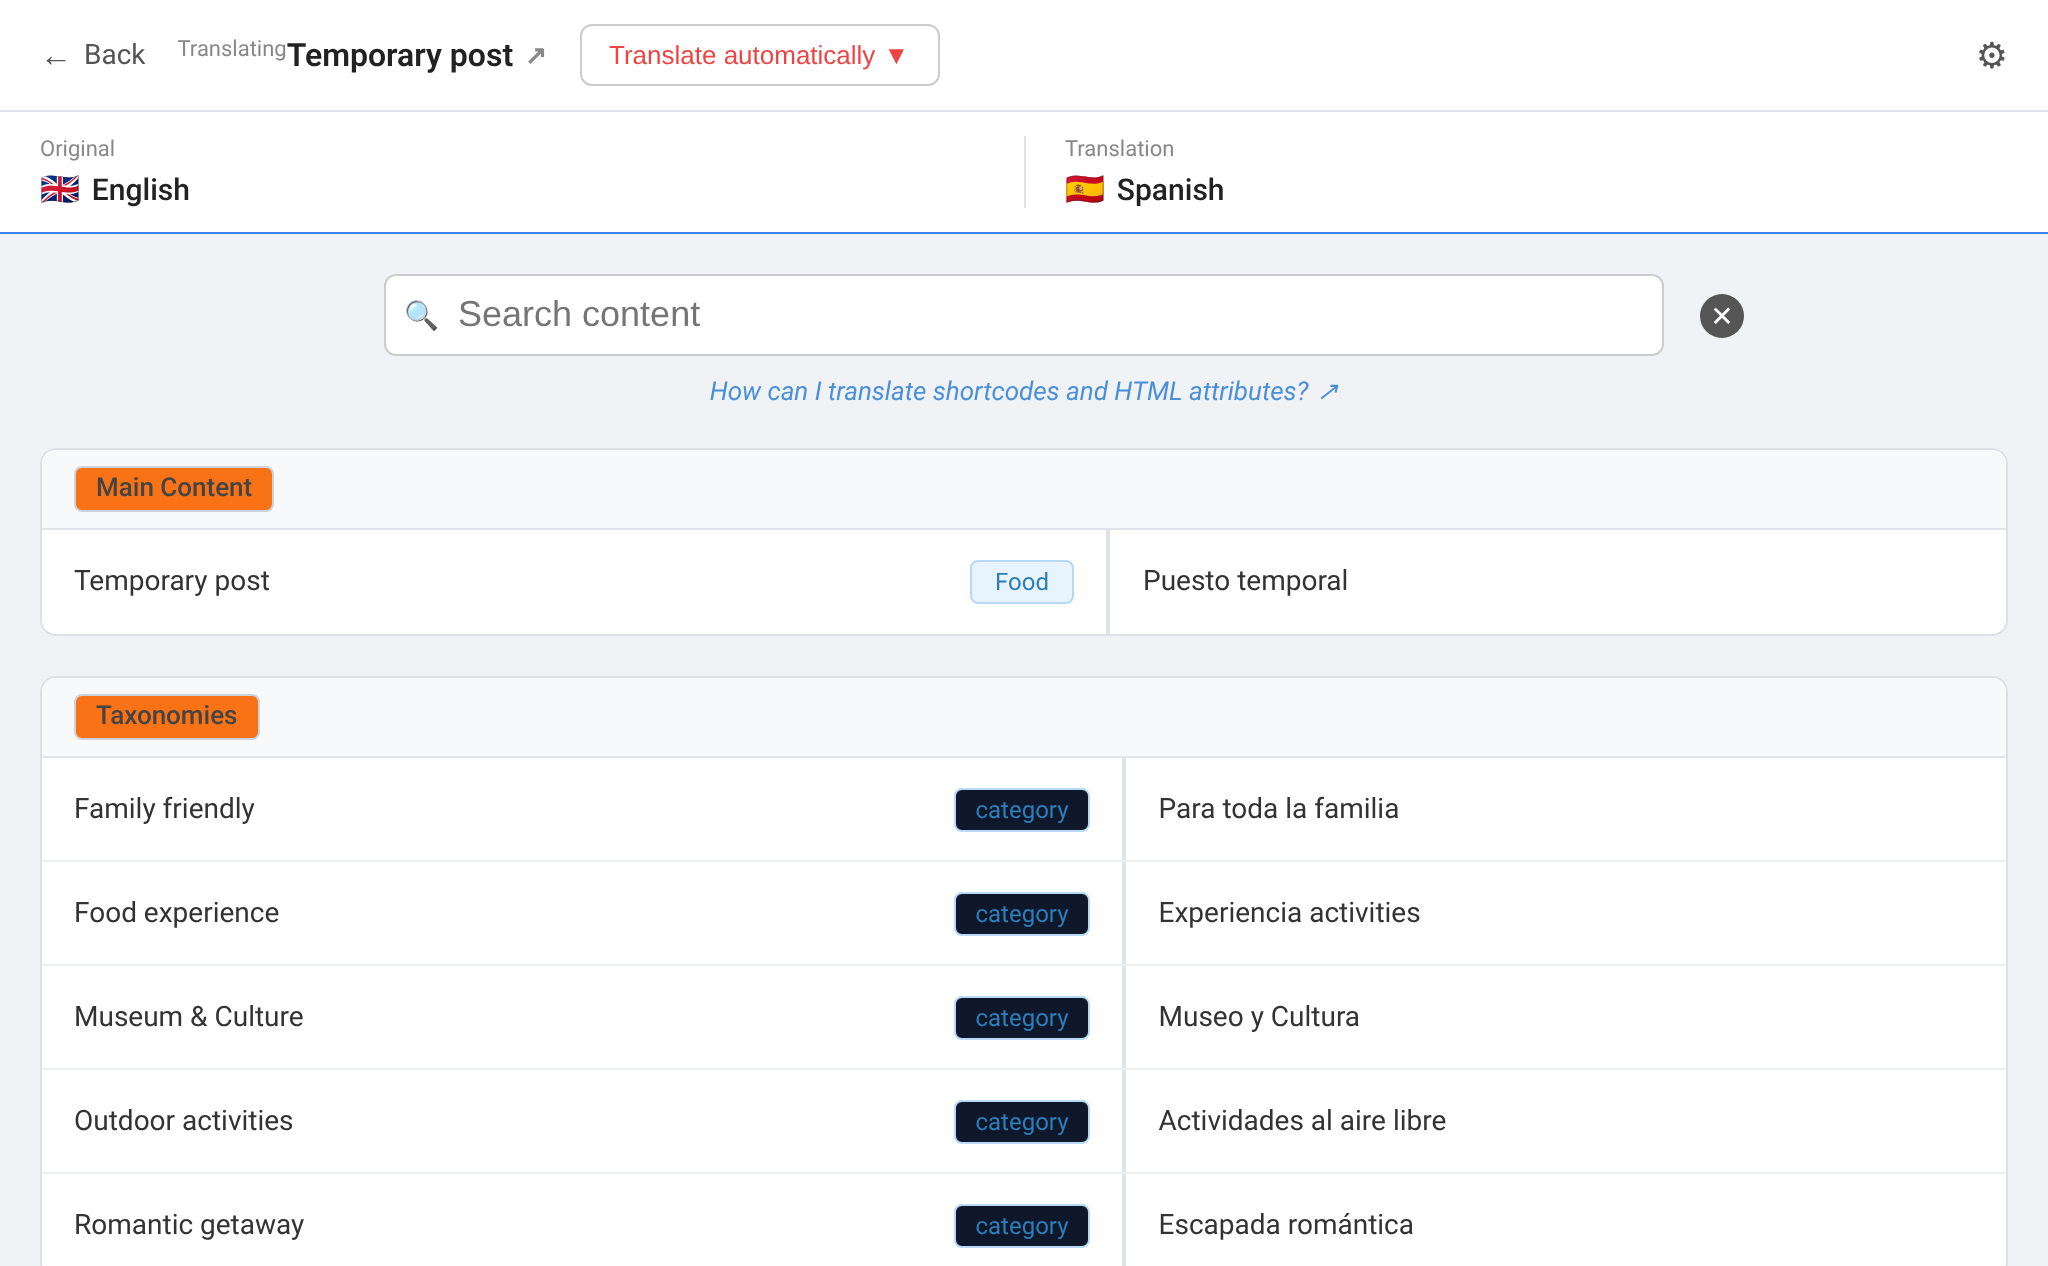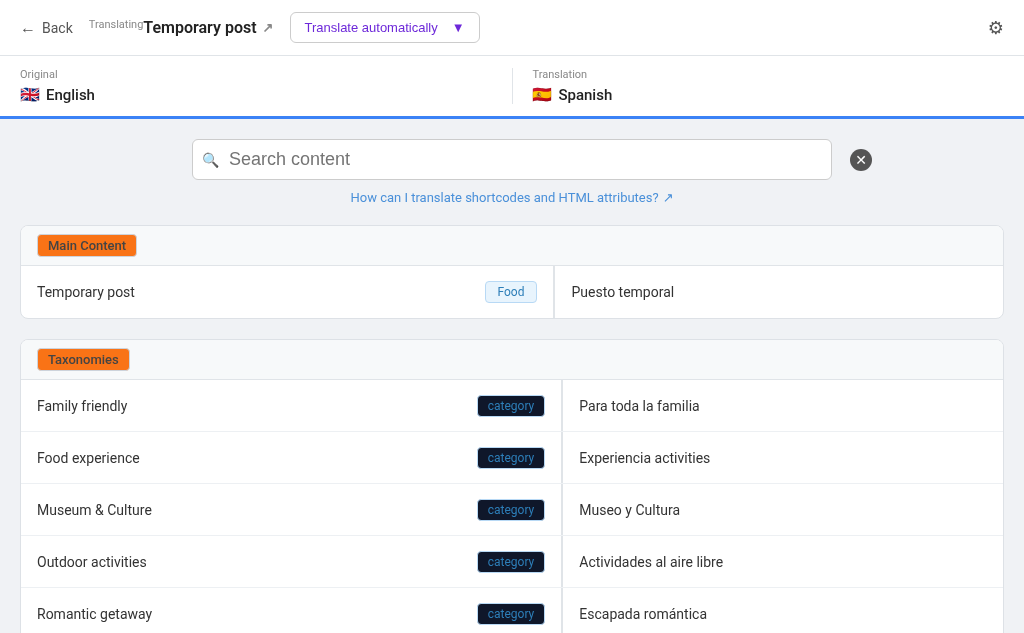--- a/index.html
+++ b/index.html
@@ -7,39 +7,39 @@
 
     
     .header { background: #fff; border-bottom: 1px solid #e0e4e8; padding: 10px 20px; display: flex; align-items: center; justify-content: space-between; min-height: 56px; }
     .header-left { display: flex; align-items: center; gap: 16px; }
     .back-btn { display: flex; align-items: center; gap: 6px; color: #555; font-size: 14px; cursor: pointer; text-decoration: none; }
     .back-arrow { font-size: 16px; }
     .translating-info { display: flex; flex-direction: row; }
     .translating-label { font-size: 11px; color: #888; }
     .translating-title { font-size: 16px; font-weight: 600; color: #222; display: flex; align-items: center; gap: 6px; }
     .external-link-icon { color: #888; font-size: 13px; cursor: pointer; }
-    .translate-auto-btn { background: #fff; border: 1px solid #ccc; border-radius: 6px; padding: 7px 14px; font-size: 13px; cursor: pointer; display: flex; align-items: center; gap: 14px; color: #6d28d9; }
+    .translate-auto-btn { background: #fff; border: 1px solid #ccc; border-radius: 6px; padding: 7px 14px; font-size: 13px; cursor: pointer; display: flex; align-items: center; gap: 4px; color: #ef4444; }
     .settings-icon { color: #555; font-size: 18px; cursor: pointer; }
 
     
-    .lang-bar { background: #fff; border-bottom: 3px solid #3b82f6; padding: 12px 20px; display: flex; gap: 0; }
+    .lang-bar { background: #fff; border-bottom: 1px solid #3b82f6; padding: 12px 20px; display: flex; gap: 0; }
     .lang-section { flex: 1; }
     .lang-label { font-size: 11px; color: #888; margin-bottom: 4px; }
     .lang-name { font-size: 15px; font-weight: 500; color: #222; display: flex; align-items: center; gap: 6px; }
     .lang-divider { width: 1px; background: #e0e4e8; margin: 0 20px; }
 
     
     .main { flex: 1; padding: 20px 20px 0 20px; overflow-y: auto; }
 
     
     .search-container { position: relative; max-width: 640px; margin: 0 auto 10px auto; }
     .search-input { width: 100%; border: 1px solid #ccc; border-radius: 6px; padding: 9px 40px 9px 36px; font-size: 18px; color: #555; outline: none; }
     .search-icon-wrap { position: absolute; left: 10px; top: 50%; transform: translateY(-50%); color: #aaa; font-size: 14px; }
     .search-clear-btn { position: absolute; right: -40px; top: 50%; transform: translateY(-50%); background: #555; color: #fff; border: none; border-radius: 50%; width: 22px; height: 22px; font-size: 14px; cursor: pointer; display: flex; align-items: center; justify-content: center; line-height: 1; }
-    .search-hint { text-align: center; font-size: 13px; color: #4a90d9; margin-bottom: 20px; cursor: pointer; display: flex; align-items: center; justify-content: center; gap: 4px; }
+    .search-hint { text-align: center; font-size: 13px; color: #4a90d9; margin-bottom: 20px; cursor: pointer; display: flex; align-items: center; justify-content: center; gap: 4px; font-style: italic; }
 
     
     .content-card { background: #fff; border: 1px solid #dde1e6; border-radius: 8px; margin-bottom: 20px; overflow: hidden; }
     .section-header { background: #f7f9fa; border-bottom: 1px solid #e0e4e8; padding: 8px 16px; }
     .section-badge { display: inline-block; background: #f97316; border: 1px solid #cdd3db; border-radius: 4px; padding: 3px 10px; font-size: 13px; color: #444; font-weight: 500; }
 
     
     .translation-row { display: flex; align-items: center; border-bottom: 1px solid #edf0f3; min-height: 52px; }
     .translation-row:last-child { border-bottom: none; }
     .row-source { flex: 1; padding: 12px 16px; font-size: 14px; color: #333; }

